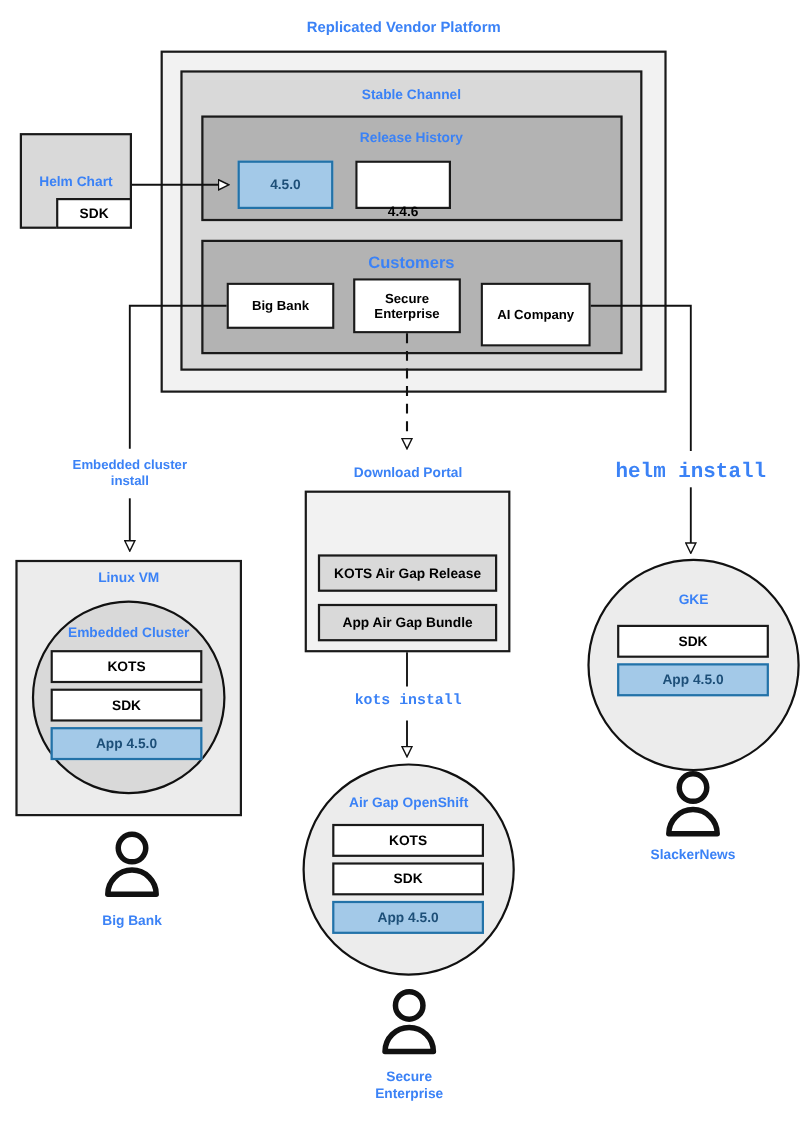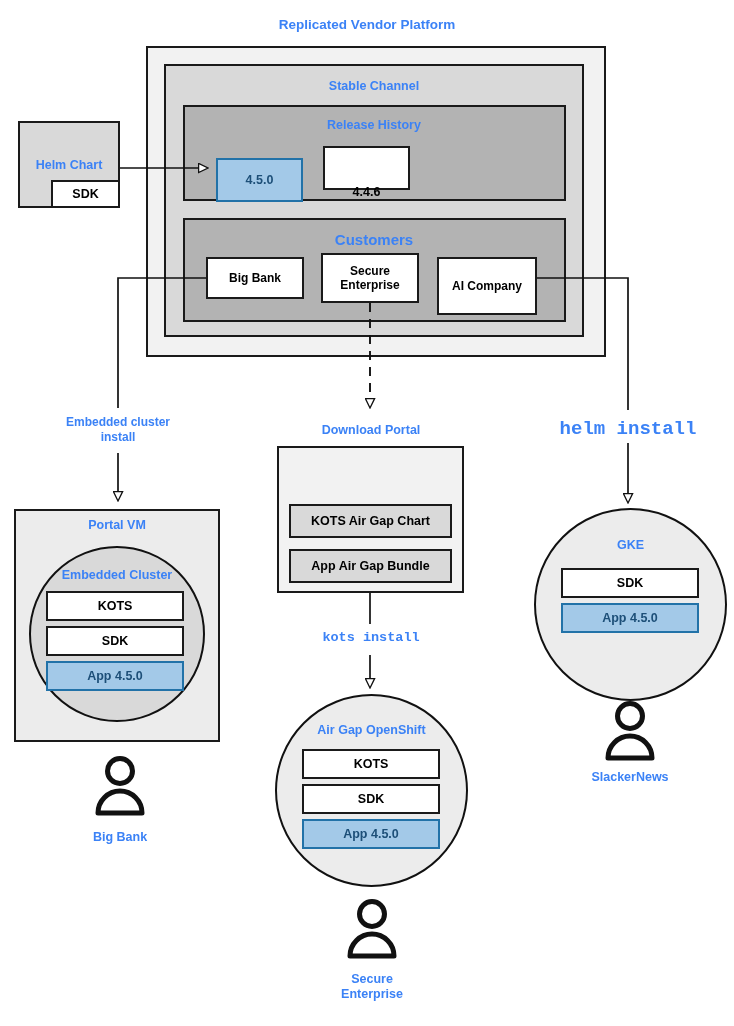--- a/index.html
+++ b/index.html
@@ -66,21 +66,21 @@
   <div class="lbl" style="left:207px;top:17px;width:320px;font-size:13.5px;">Replicated Vendor Platform</div>
 
   <div class="box lvl0" style="left:146px;top:46px;width:460px;height:311px;"></div>
 
   <div class="box lvl1" style="left:164px;top:64px;width:420px;height:273px;"></div>
   <div class="lbl" style="left:224px;top:79px;width:300px;font-size:12.5px;">Stable Channel</div>
 
   <div class="box lvl2" style="left:183px;top:105px;width:383px;height:96px;"></div>
   <div class="lbl" style="left:224px;top:118px;width:300px;font-size:12.5px;">Release History</div>
 
-  <div class="box blue ctr" style="left:216px;top:146px;width:87px;height:44px;margin-top:12px;">
+  <div class="box blue ctr" style="left:216px;top:146px;width:87px;height:44px;">
     <span class="t" style="font-size:12.5px;">4.5.0</span>
   </div>
   <div class="box white ctr" style="left:323px;top:146px;width:87px;height:44px;">
     <span class="t" style="font-size:12.5px;margin-top:48px;">4.4.6</span>
   </div>
 
   <div class="box lvl2" style="left:183px;top:218px;width:383px;height:104px;"></div>
   <div class="lbl" style="left:224px;top:231px;width:300px;font-size:15px;">Customers</div>
 
   <div class="box white ctr" style="left:206px;top:257px;width:98px;height:42px;">
@@ -96,33 +96,33 @@
 
   <div class="box lvl1" style="left:18px;top:121px;width:102px;height:87px;"></div>
   <div class="lbl" style="left:18px;top:158px;width:102px;font-size:12.5px;">Helm Chart</div>
   <div class="box white ctr" style="left:51px;top:180px;width:69px;height:28px;">
     <span class="t" style="font-size:12.5px;">SDK</span>
   </div>
 
   <div class="lbl" style="left:281px;top:423px;width:180px;font-size:12.5px;">Download Portal</div>
   <div class="box lvl0" style="left:277px;top:446px;width:187px;height:147px;"></div>
   <div class="box gray ctr" style="left:289px;top:504px;width:163px;height:34px;">
-    <span class="t" style="font-size:12.5px;">KOTS Air Gap Chart</span>
+    <span class="t" style="font-size:12.5px;">KOTS Air Gap Release</span>
   </div>
   <div class="box gray ctr" style="left:289px;top:549px;width:163px;height:34px;">
     <span class="t" style="font-size:12.5px;">App Air Gap Bundle</span>
   </div>
 
   <div class="lbl" style="left:38px;top:415px;width:160px;font-size:12px;">Embedded cluster
 install</div>
   <div class="lbl mono" style="left:291px;top:630px;width:160px;font-size:13.5px;">kots install</div>
   <div class="lbl mono" style="left:548px;top:418px;width:160px;font-size:19px;">helm install</div>
 
   <div class="box vmbg" style="left:14px;top:509px;width:206px;height:233px;"></div>
-  <div class="lbl" style="left:14px;top:518px;width:206px;font-size:12.5px;">Portal VM</div>
+  <div class="lbl" style="left:14px;top:518px;width:206px;font-size:12.5px;">Linux VM</div>
   <div class="circle c-gray" style="left:29px;top:546px;width:176px;height:176px;"></div>
   <div class="lbl" style="left:29px;top:568px;width:176px;font-size:12.5px;">Embedded Cluster</div>
   <div class="box white ctr" style="left:46px;top:591px;width:138px;height:30px;">
     <span class="t" style="font-size:12.5px;">KOTS</span>
   </div>
   <div class="box white ctr" style="left:46px;top:626px;width:138px;height:30px;">
     <span class="t" style="font-size:12.5px;">SDK</span>
   </div>
   <div class="box blue ctr" style="left:46px;top:661px;width:138px;height:30px;">
     <span class="t" style="font-size:12.5px;">App 4.5.0</span>

